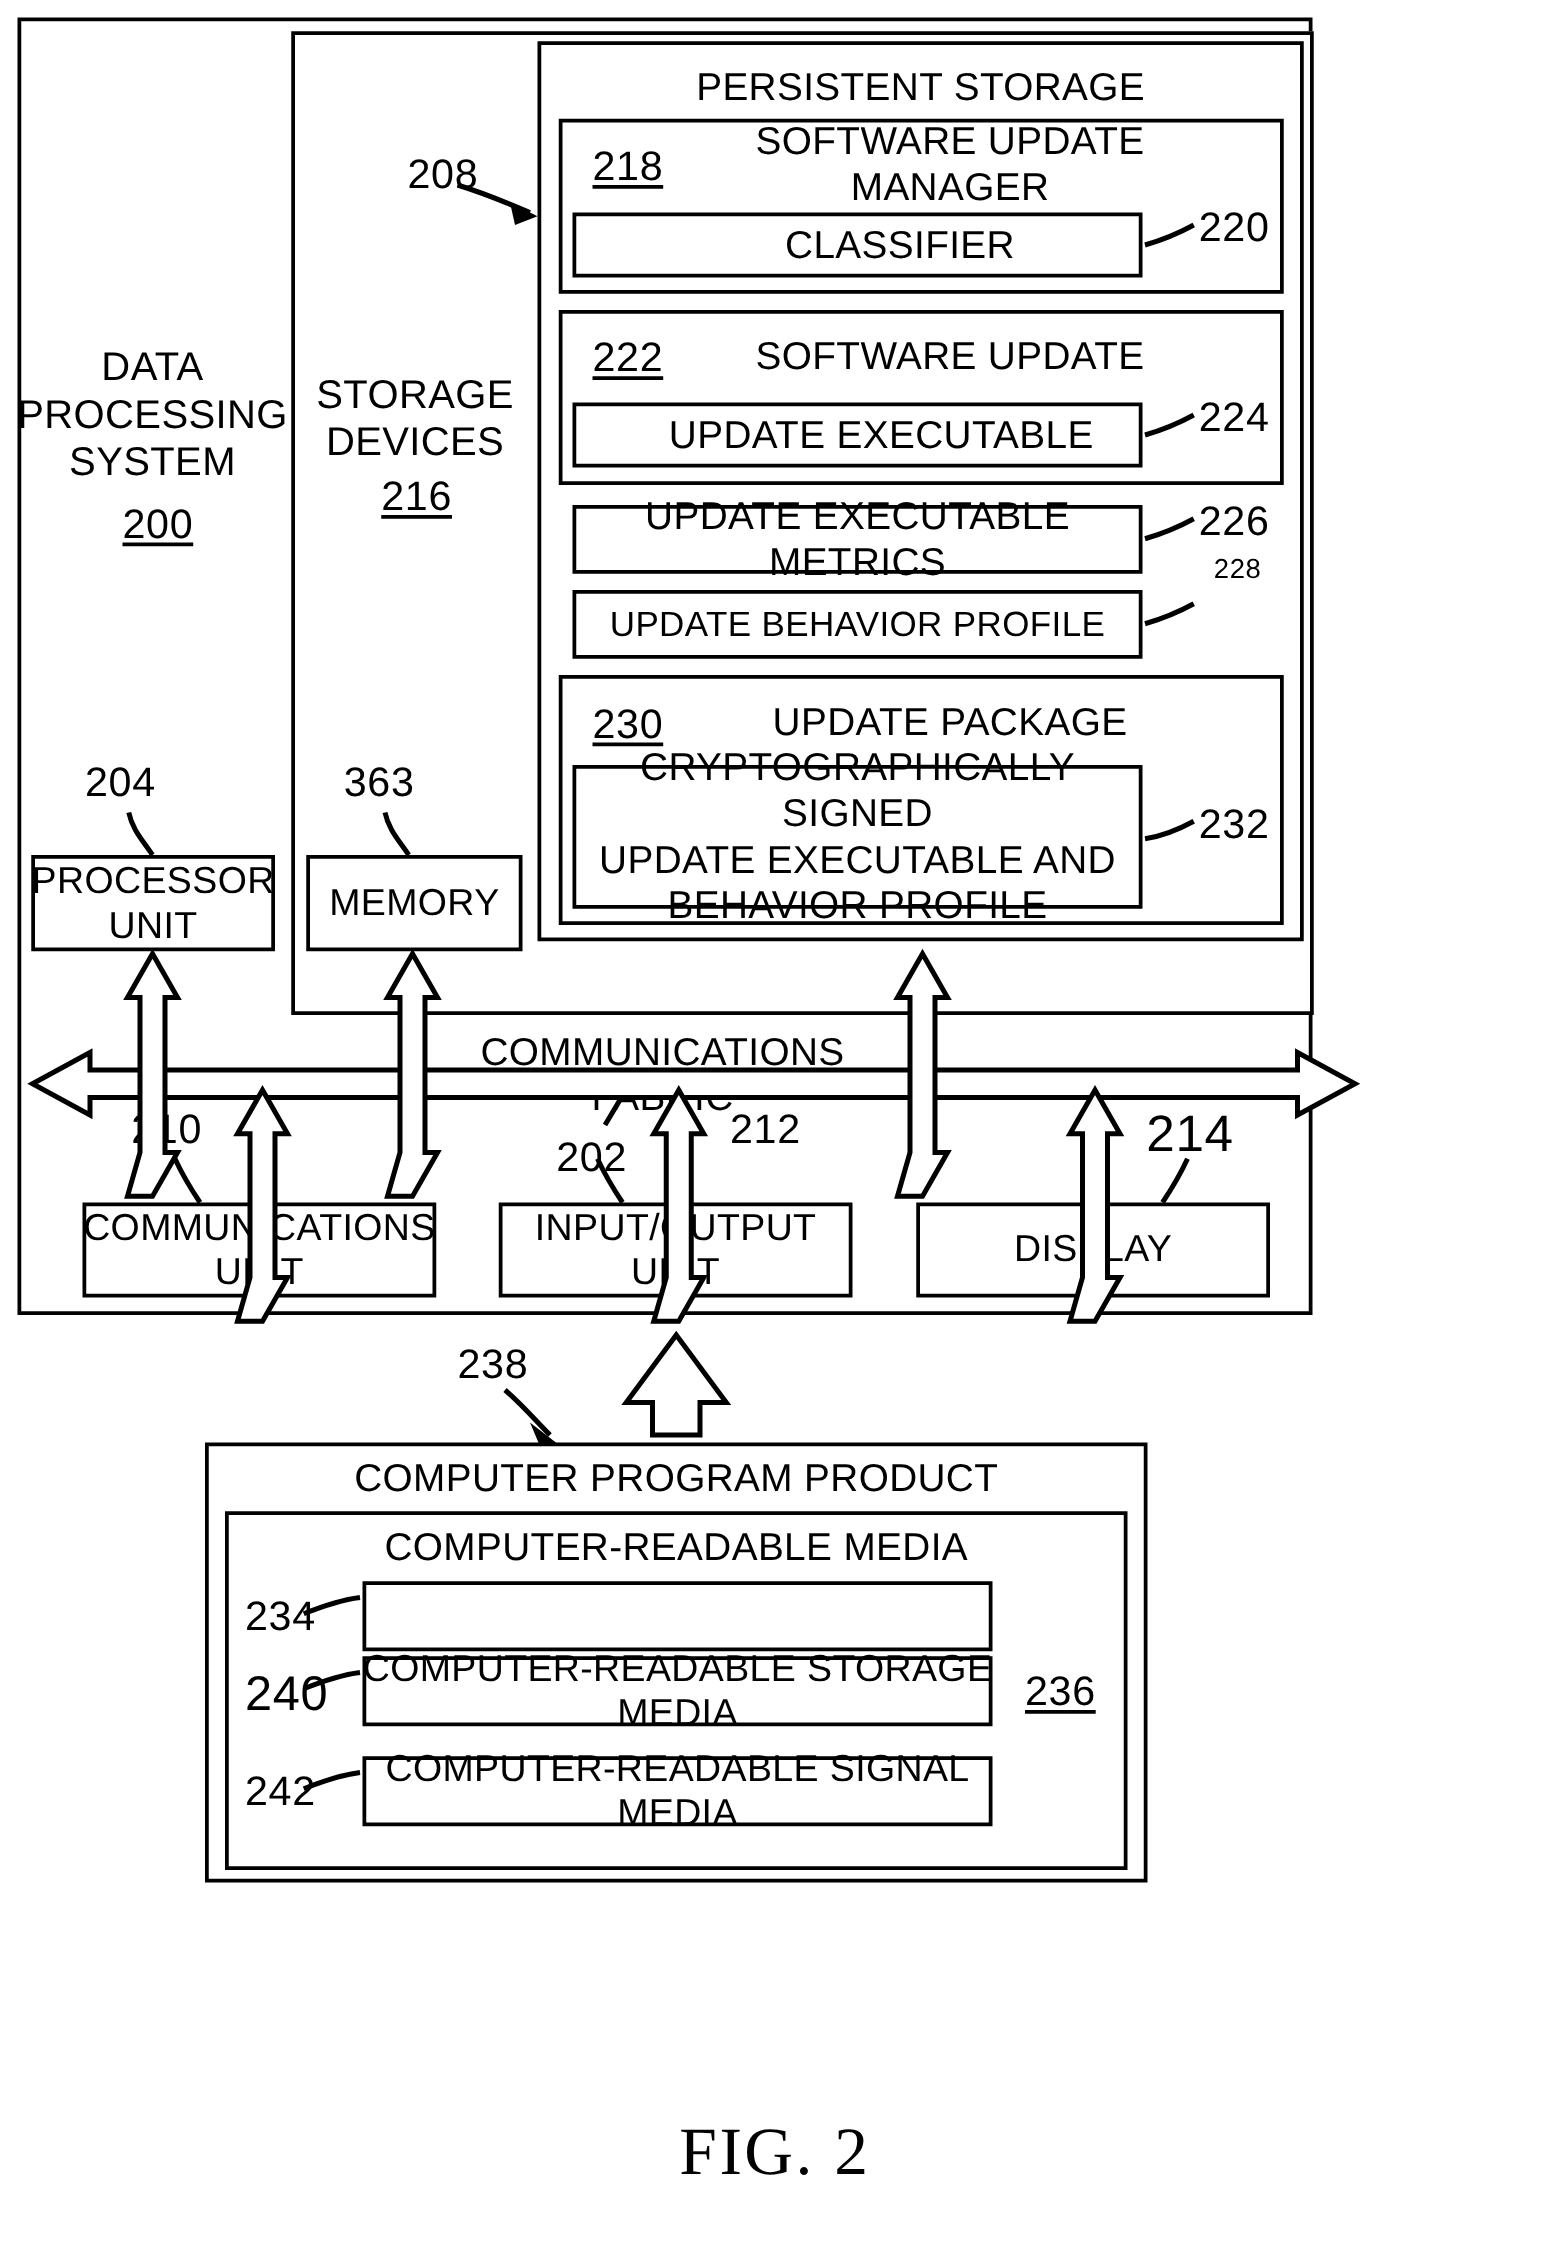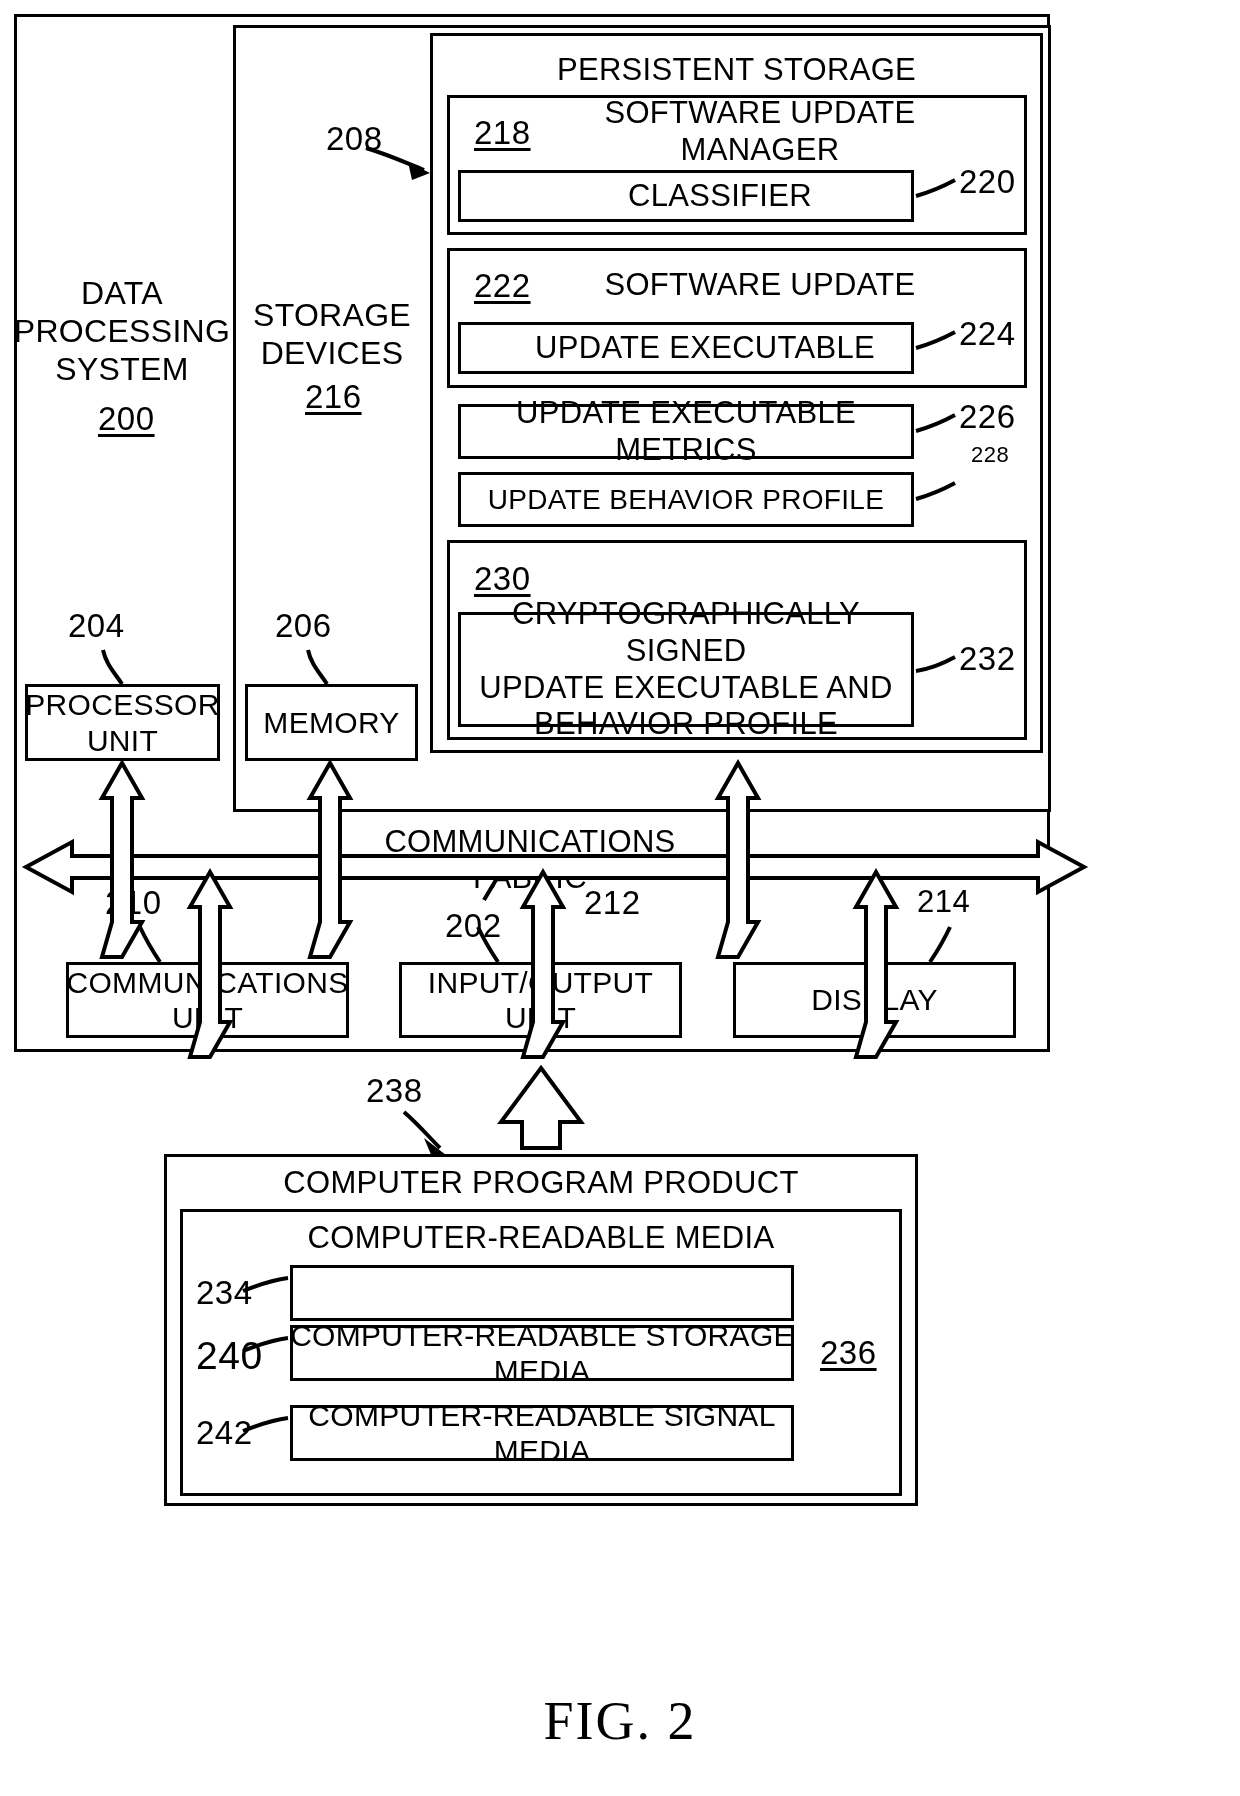--- a/index.html
+++ b/index.html
@@ -105,49 +105,50 @@
   <div class="box" style="left:458px; top:404px; width:456px; height:55px;"></div>
   <div class="center-text lbl" style="left:458px; top:404px; width:456px; height:55px; font-size:31px;">UPDATE EXECUTABLE METRICS</div>
   <div class="ref" style="left:959px; top:398px; font-size:33px;">226</div>
 
   <div class="box" style="left:458px; top:472px; width:456px; height:55px;"></div>
   <div class="center-text lbl" style="left:458px; top:472px; width:456px; height:55px; font-size:28px;">UPDATE BEHAVIOR PROFILE</div>
   <div class="ref" style="left:959px; top:442px; font-size:22px;margin-left:12px;">228</div>
 
   <div class="box" style="left:447px; top:540px; width:580px; height:200px;"></div>
   <div class="ref u" style="left:474px; top:560px; font-size:33px;">230</div>
+  <div class="center-text lbl" style="left:540px; top:560px; width:440px; height:36px; font-size:31px;">UPDATE PACKAGE</div>
   <div class="box" style="left:458px; top:612px; width:456px; height:115px;"></div>
   <div class="center-text lbl" style="left:458px; top:612px; width:456px; height:115px; font-size:31px;">CRYPTOGRAPHICALLY SIGNED
 UPDATE EXECUTABLE AND
 BEHAVIOR PROFILE</div>
   <div class="ref" style="left:959px; top:640px; font-size:33px;">232</div>
 
   <div class="ref" style="left:68px; top:607px; font-size:33px;">204</div>
   <div class="box" style="left:25px; top:684px; width:195px; height:77px;"></div>
   <div class="center-text lbl" style="left:25px; top:684px; width:195px; height:77px; font-size:30px;">PROCESSOR
 UNIT</div>
 
-  <div class="ref" style="left:275px; top:607px; font-size:33px;">206</div>
+  <div class="ref" style="left:275px; top:607px; font-size:33px;">363</div>
   <div class="box" style="left:245px; top:684px; width:173px; height:77px;"></div>
   <div class="center-text lbl" style="left:245px; top:684px; width:173px; height:77px; font-size:30px;">MEMORY</div>
 
   <div class="lbl" style="left:360px; top:824px; width:340px; font-size:31px;">COMMUNICATIONS FABRIC</div>
   <div class="ref" style="left:445px; top:907px; font-size:33px;">202</div>
 
   <div class="ref" style="left:105px; top:884px; font-size:33px;">210</div>
   <div class="box" style="left:66px; top:962px; width:283px; height:76px;"></div>
   <div class="center-text lbl" style="left:66px; top:962px; width:283px; height:76px; font-size:30px;">COMMUNICATIONS
 UNIT</div>
 
   <div class="ref" style="left:584px; top:884px; font-size:33px;">212</div>
   <div class="box" style="left:399px; top:962px; width:283px; height:76px;"></div>
   <div class="center-text lbl" style="left:399px; top:962px; width:283px; height:76px; font-size:30px;">INPUT/OUTPUT
 UNIT</div>
 
-  <div class="ref" style="left:917px; top:884px; font-size:31px;">214</div>
+  <div class="ref" style="left:917px; top:884px; font-size:41px;">214</div>
   <div class="box" style="left:733px; top:962px; width:283px; height:76px;"></div>
   <div class="center-text lbl" style="left:733px; top:962px; width:283px; height:76px; font-size:30px;">DISPLAY</div>
 
   <div class="ref" style="left:366px; top:1072px; font-size:33px;">238</div>
 
   <div class="box" style="left:164px; top:1154px; width:754px; height:352px;"></div>
   <div class="center-text lbl" style="left:174px; top:1165px; width:734px; height:36px; font-size:31px;">COMPUTER PROGRAM PRODUCT</div>
 
   <div class="box" style="left:180px; top:1209px; width:722px; height:287px;"></div>
   <div class="center-text lbl" style="left:190px; top:1220px; width:702px; height:36px; font-size:31px;">COMPUTER-READABLE MEDIA</div>

